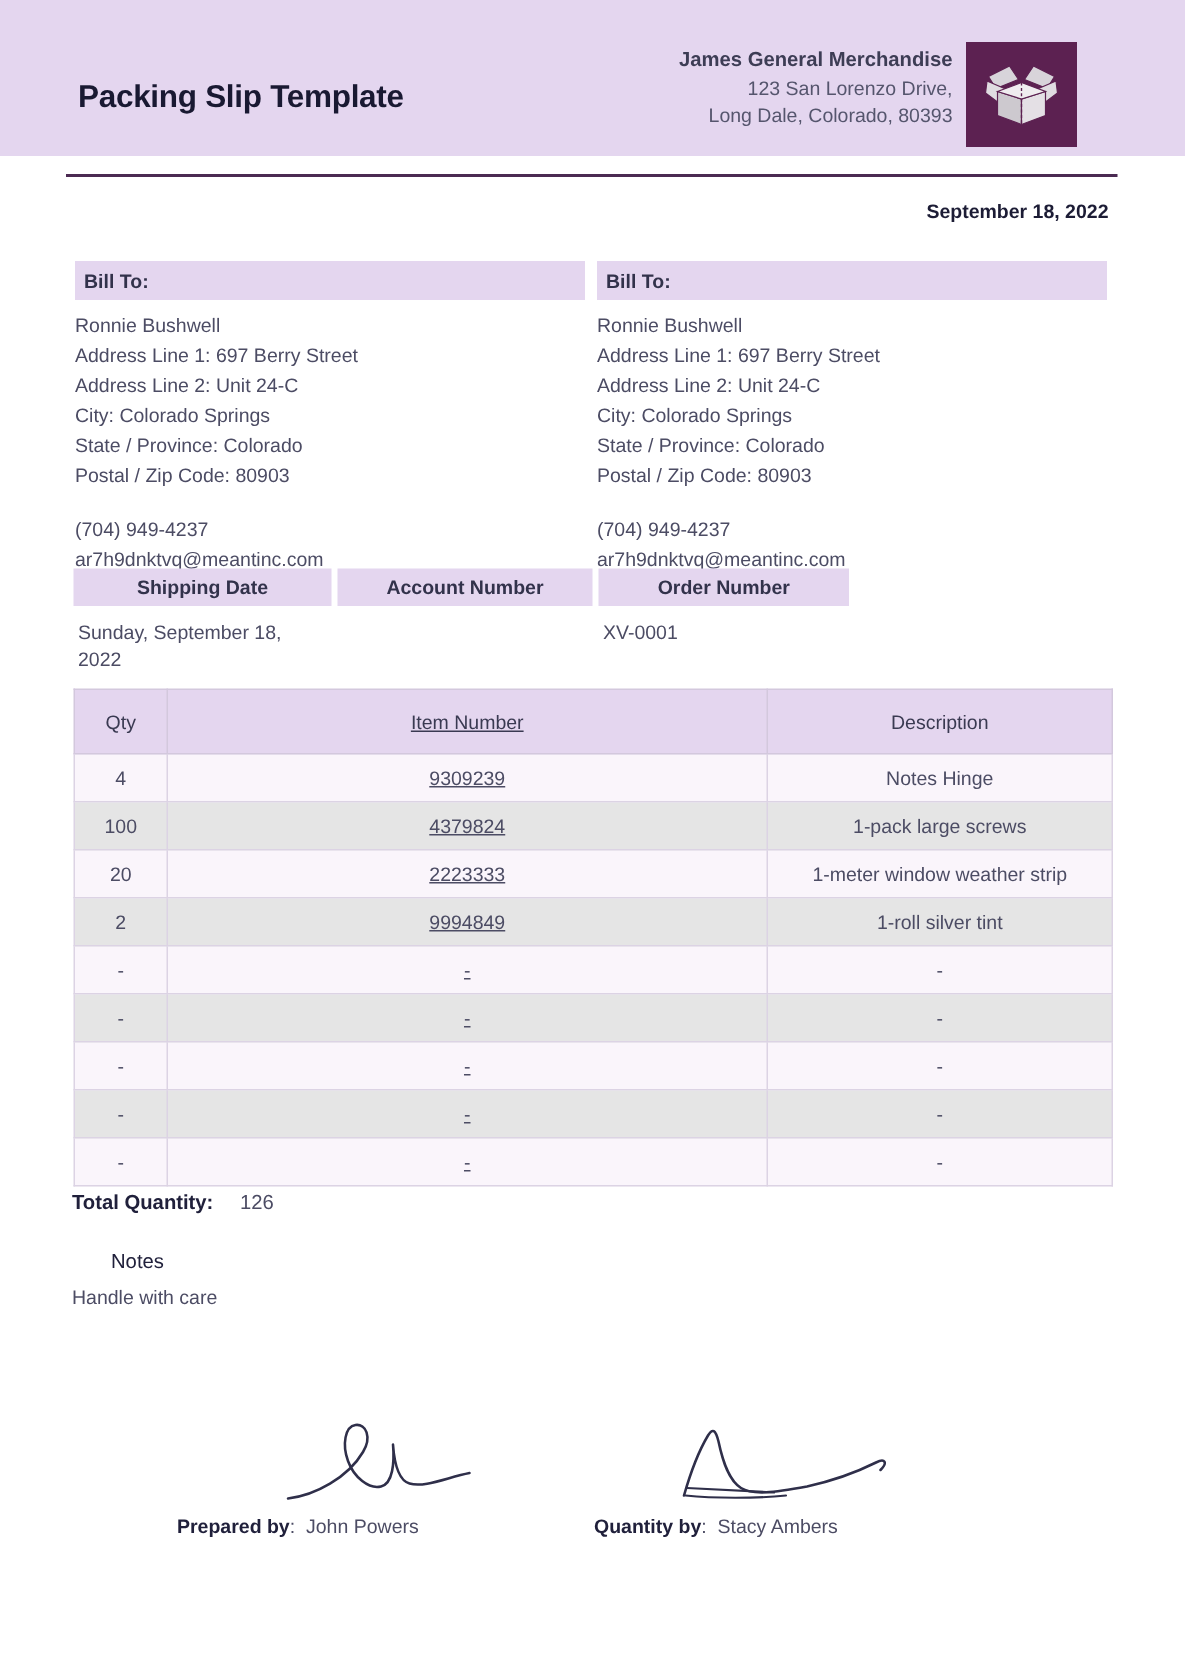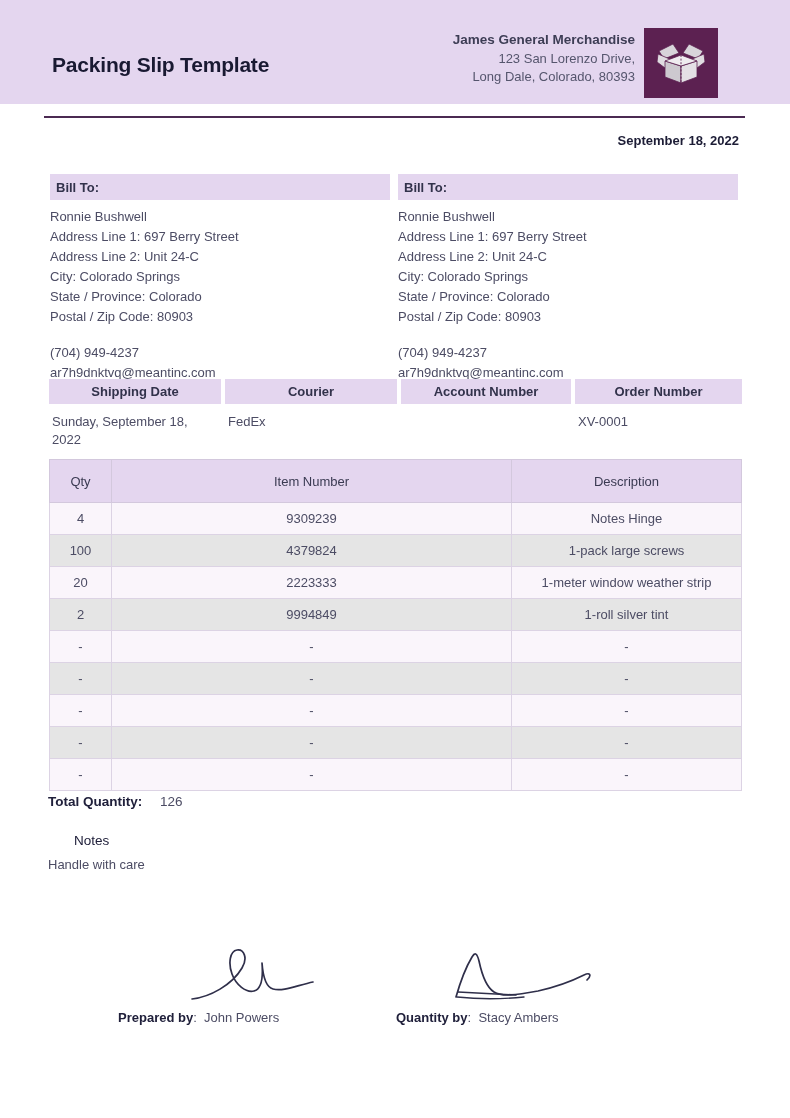--- a/index.html
+++ b/index.html
@@ -157,21 +157,21 @@
     height: 31px;
     vertical-align: middle;
   }
   .items-table thead th {
     background: #e4d6ef;
     height: 42px;
     color: #3a3a52;
     border-color: #d3c8dd;
   }
   .col-qty   { width: 61px; }
-  .col-item  { width: 399px; }
+  .col-item  { width: 399px; text-decoration: underline; }
   .col-desc  { width: 229px; }
   .items-table tbody tr.tint td { background: #faf5fb; }
   .items-table tbody tr.plain td { background: #e5e5e5; }
 
   
   .total-row {
     position: absolute;
     left: 48px;
     top: 794px;
     font-size: 13.5px;
@@ -287,24 +287,20 @@
     </div>
   </div>
 
 </div>
 
 <div class="ship-wrap">
   <div class="ship-col c1">
     <div class="ship-head">Shipping Date</div>
     <div class="ship-val">Sunday, September 18, 2022</div>
   </div>
-  <div class="ship-col c2">
-    <div class="ship-head">Courier</div>
-    <div class="ship-val">FedEx</div>
-  </div>
   <div class="ship-col c3">
     <div class="ship-head">Account Number</div>
     <div class="ship-val"></div>
   </div>
   <div class="ship-col c4">
     <div class="ship-head">Order Number</div>
     <div class="ship-val">XV-0001</div>
   </div>
 </div>
 

